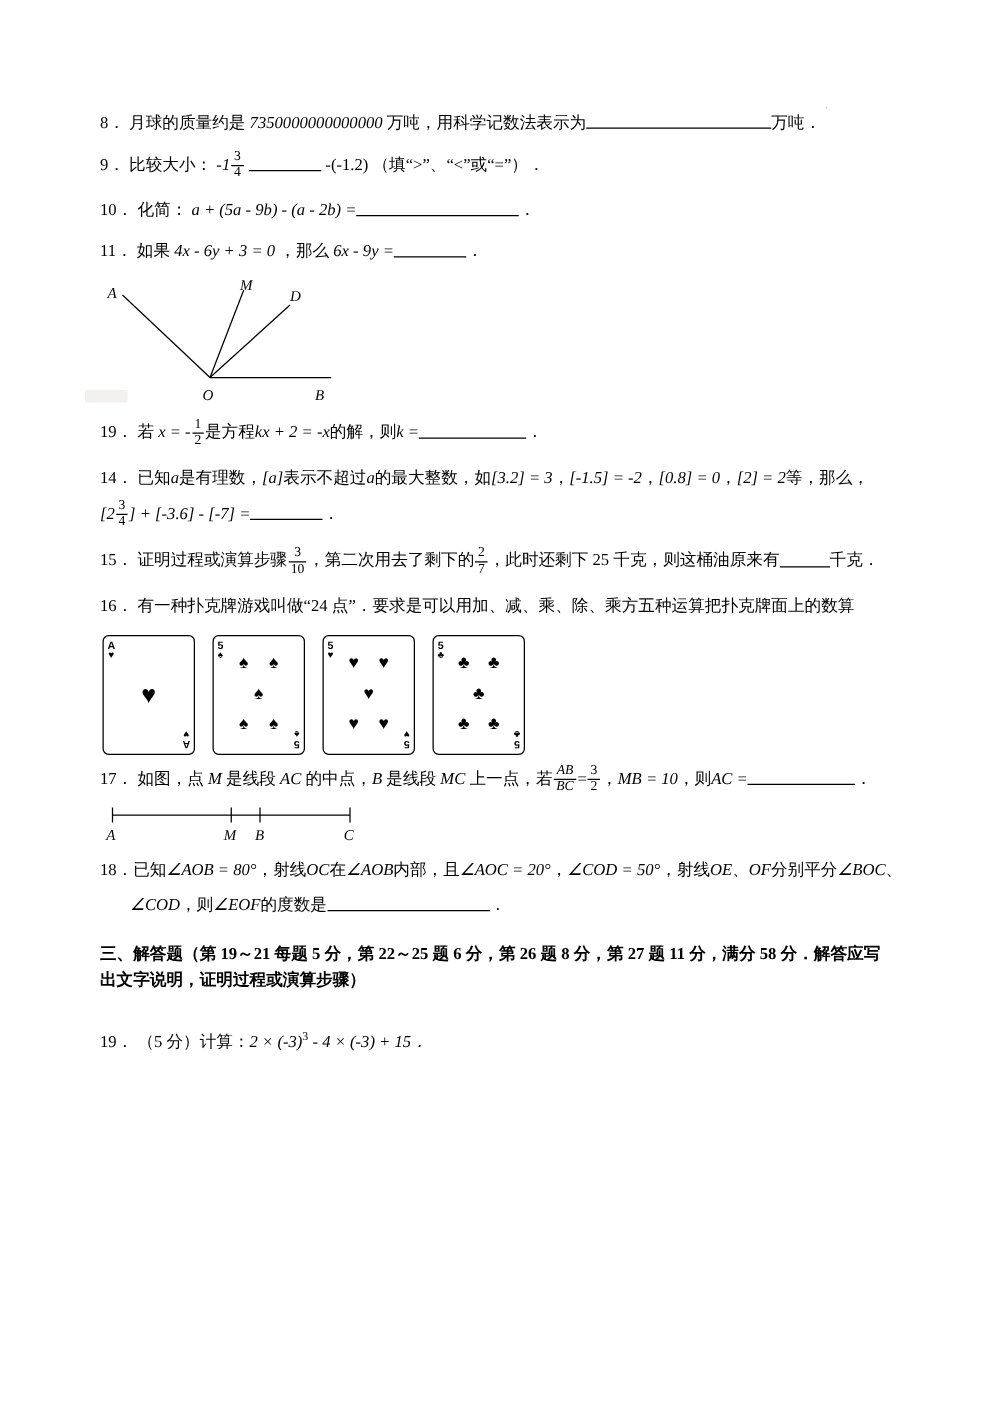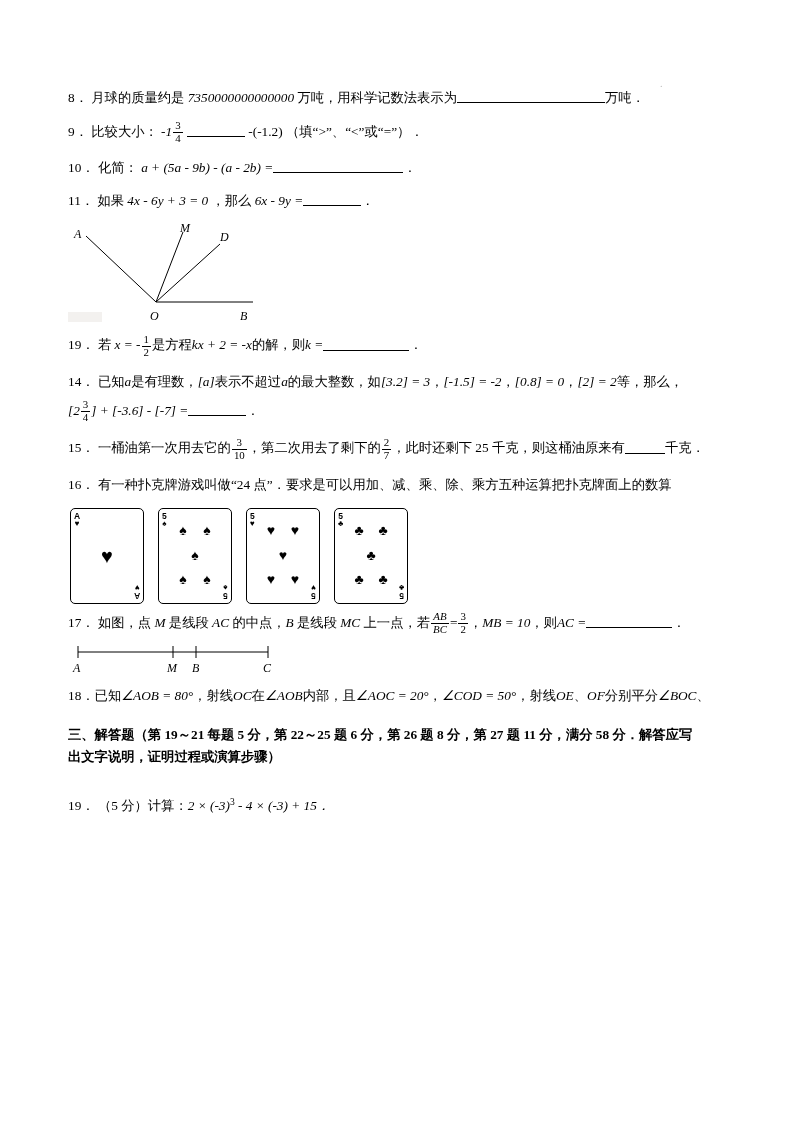--- a/index.html
+++ b/index.html
@@ -17,21 +17,21 @@
   }
   .page {
     position: absolute;
     left: 0; top: 0;
     width: 793px;
     height: 1122px;
     padding: 0;
   }
   .content {
     position: absolute;
-    left: 68px;
+    left: 80px;
     top: 88px;
     width: 660px;
   }
   .q {
     font-size: 13.3px;
     line-height: 1.5;
     margin-bottom: 13px;
     position: relative;
   }
   .num {
@@ -208,21 +208,21 @@
     <div class="q">
       <span class="num">14．</span>
       <span>已知</span><span class="it">a</span><span>是有理数，</span><span class="it">[a]</span><span>表示不超过</span><span class="it">a</span><span>的最大整数，如</span><span class="it">[3.2] = 3</span>，<span class="it">[-1.5] = -2</span>，<span class="it">[0.8] = 0</span>，<span class="it">[2] = 2</span><span>等，那么，</span>
       <div style="margin-top:8px;">
         <span class="it">[2</span><span class="frac"><span class="n">3</span><span class="d">4</span></span><span class="it">] + [-3.6] - [-7] =</span><span class="blank-s"></span><span>．</span>
       </div>
     </div>
 
     <div class="q">
       <span class="num">15．</span>
-      <span>一桶油第一次用去它的</span><span class="frac"><span class="n">3</span><span class="d">10</span></span><span>，第二次用去了剩下的</span><span class="frac"><span class="n">2</span><span class="d">7</span></span><span>，此时还剩下 25 千克，则这桶油原来有</span><span class="blank-t"></span><span>千克．</span>
+      <span>证明过程或演算步骤</span><span class="frac"><span class="n">3</span><span class="d">10</span></span><span>，第二次用去了剩下的</span><span class="frac"><span class="n">2</span><span class="d">7</span></span><span>，此时还剩下 25 千克，则这桶油原来有</span><span class="blank-t"></span><span>千克．</span>
     </div>
 
     <div class="q">
       <span class="num">16．</span>
       <span>有一种扑克牌游戏叫做“24 点”．要求是可以用加、减、乘、除、乘方五种运算把扑克牌面上的数算</span>
     </div>
 
     <div class="cards">
       <div class="card">
         <div class="corner tl">
@@ -314,20 +314,23 @@
         <line x1="200" y1="6" x2="200" y2="18" stroke="#000" stroke-width="1"></line>
         <text x="5" y="32" font-family="Liberation Serif, serif" font-size="12" font-style="italic">A</text>
         <text x="99" y="32" font-family="Liberation Serif, serif" font-size="12" font-style="italic">M</text>
         <text x="124" y="32" font-family="Liberation Serif, serif" font-size="12" font-style="italic">B</text>
         <text x="195" y="32" font-family="Liberation Serif, serif" font-size="12" font-style="italic">C</text>
       </svg>
     </div>
 
     <div class="q">
       <span class="num">18．</span><span>已知</span><span class="it">∠AOB = 80°</span><span>，射线</span><span class="it">OC</span><span>在</span><span class="it">∠AOB</span><span>内部，且</span><span class="it">∠AOC = 20°</span><span>，</span><span class="it">∠COD = 50°</span><span>，射线</span><span class="it">OE</span><span>、</span><span class="it">OF</span><span>分别平分</span><span class="it">∠BOC</span><span>、</span>
+      <div style="margin-top:8px;margin-left:24px;">
+        <span class="it">∠COD</span><span>，则</span><span class="it">∠EOF</span><span>的度数是</span><span class="blank-l"></span><span>．</span>
+      </div>
     </div>
 
     <div class="section-head">
       <div>三、解答题（第 19～21 每题 5 分，第 22～25 题 6 分，第 26 题 8 分，第 27 题 11 分，满分 58 分．解答应写</div>
       <div>出文字说明，证明过程或演算步骤）</div>
     </div>
 
     <div class="q" style="margin-top:28px;">
       <span class="num">19．</span>
       <span>（5 分）</span><span>计算：</span><span class="it">2 × (-3)</span><span class="sup">3</span><span class="it"> - 4 × (-3) + 15．</span>

